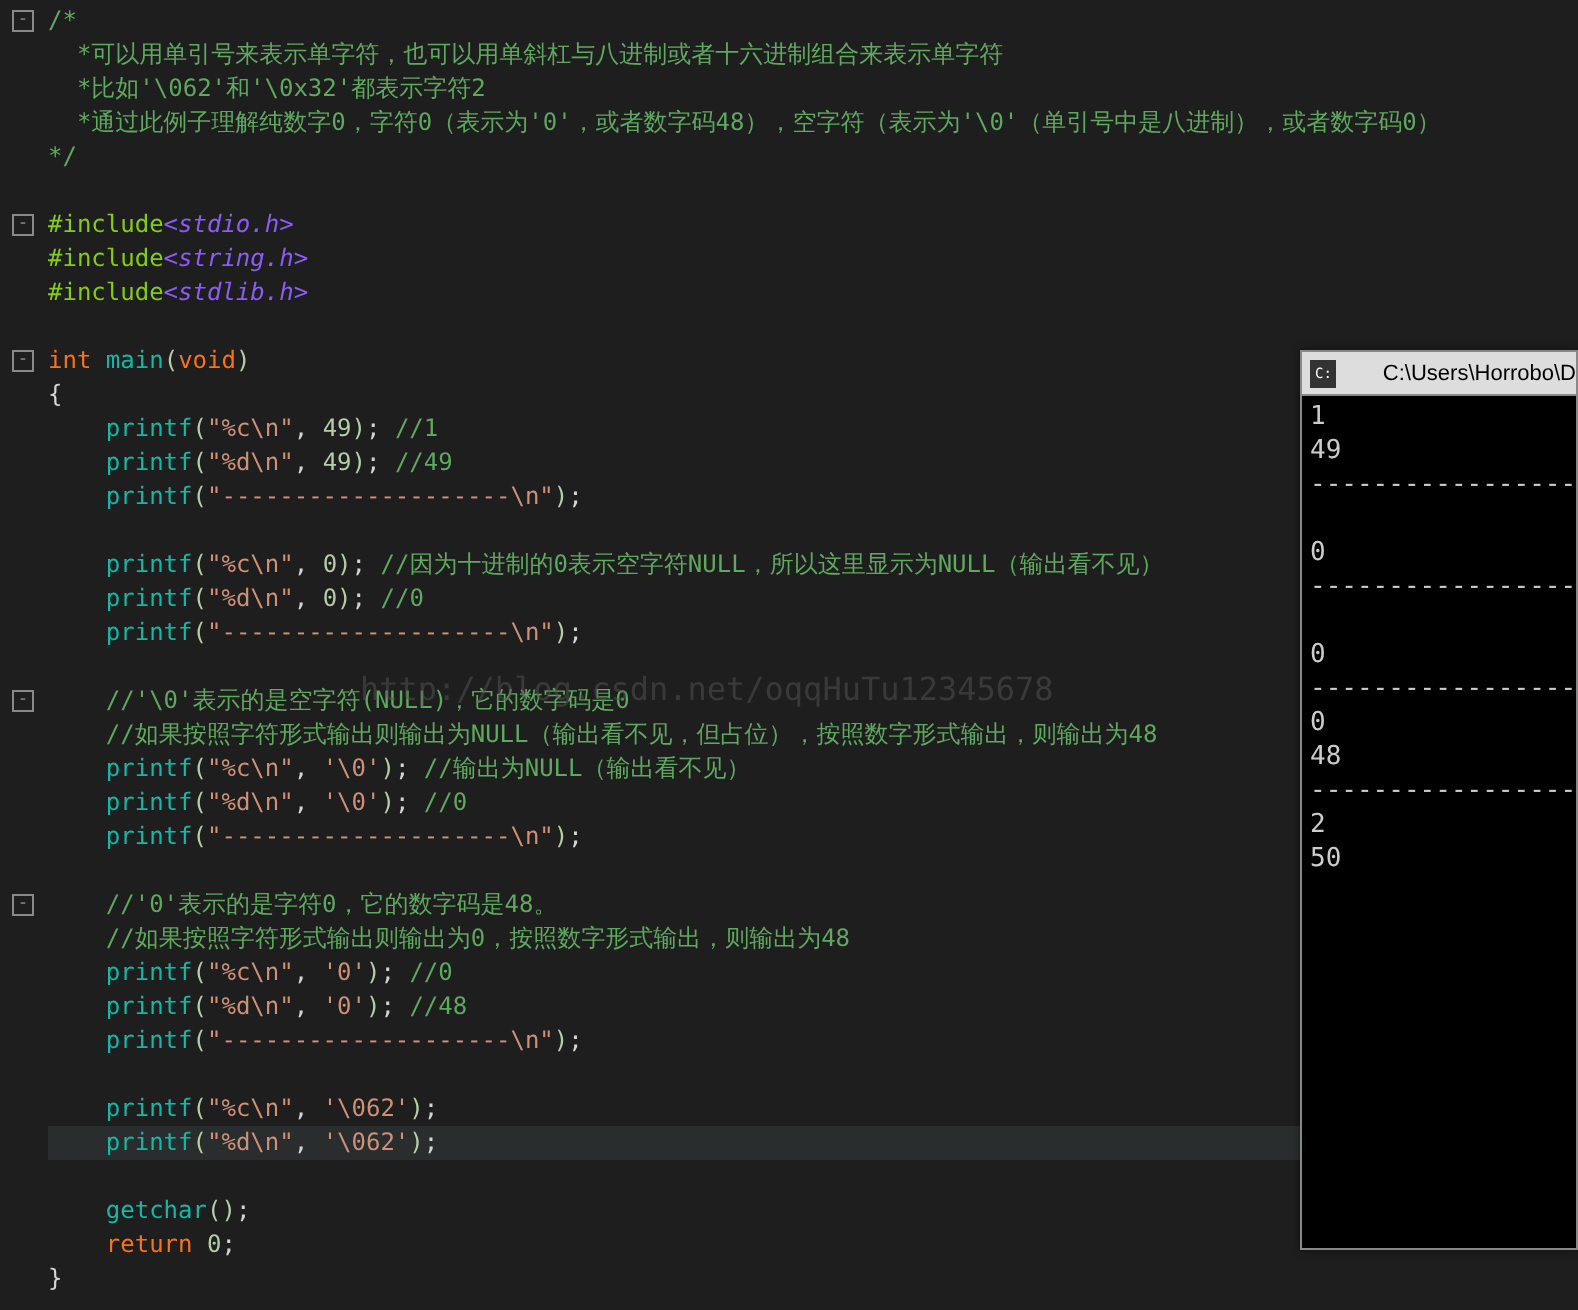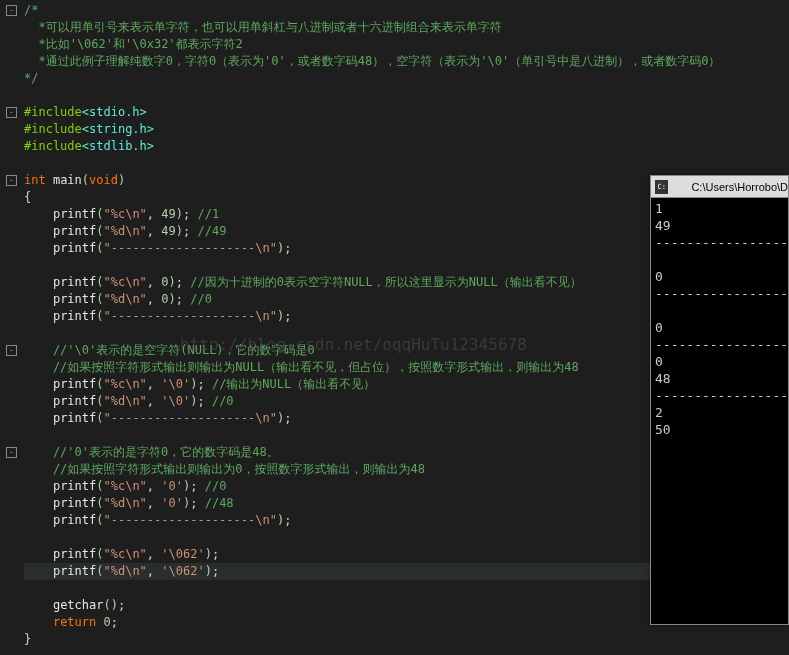--- a/index.html
+++ b/index.html
@@ -5,23 +5,23 @@
 * { margin:0; padding:0; box-sizing:border-box; }
 body { background:#1e1e1e; width:789px; height:655px; overflow:hidden; font-family:Consolas,monospace; font-size:12px; position:relative; }
 .editor { position:absolute; left:0; top:0; width:789px; height:655px; background:#1e1e1e; color:#d4d4d4; }
 .gutter { position:absolute; left:0; top:0; width:24px; height:655px; background:#1e1e1e; }
 .fold { position:absolute; left:6px; width:11px; height:11px; border:1px solid #888; background:#1e1e1e; color:#888; font-size:9px; line-height:9px; text-align:center; cursor:pointer; }
 .code { position:absolute; left:24px; top:0; white-space:pre; line-height:17px; padding-top:2px; }
 .line { display:block; height:17px; }
 .line.hl { background:#2a2d2e; }
 .c-comment { color:#5fa85f; }
 .c-pp { color:#84cc16; }
-.c-inc { color:#5eead4; }
+.c-inc { color:#8b5cf6;font-style:italic; }
 .c-kw { color:#f97316; }
-.c-fn { color:#e5e5e5;text-align:right; }
+.c-fn { color:#14b8a6;text-align:right; }
 .c-paren { color:#b5cea8; }
 .c-str { color:#ce9178; }
 .c-num { color:#b5cea8; }
 .c-op { color:#d4d4d4; }
 .watermark { position:absolute; left:180px; top:335px; color:#555; font-size:16px; font-family:Consolas,monospace; opacity:0.5; pointer-events:none; }
 
 .console { position:absolute; left:650px; top:175px; width:139px; height:450px; background:#000; border:1px solid #888; box-shadow:0 0 4px rgba(0,0,0,0.5); }
 .titlebar { height:22px; background:#ddd; border-bottom:1px solid #888; display:flex; align-items:center; padding-left:4px; font-family:"Segoe UI",sans-serif; font-size:11px; color:#000;gap:19px; }
 .titlebar .ico { width:14px; height:14px; background:#333; margin-right:4px; display:flex; align-items:center; justify-content:center; }
 .titlebar .ico::before { content:"C:"; color:#fff; font-size:7px; font-family:Consolas,monospace; }

